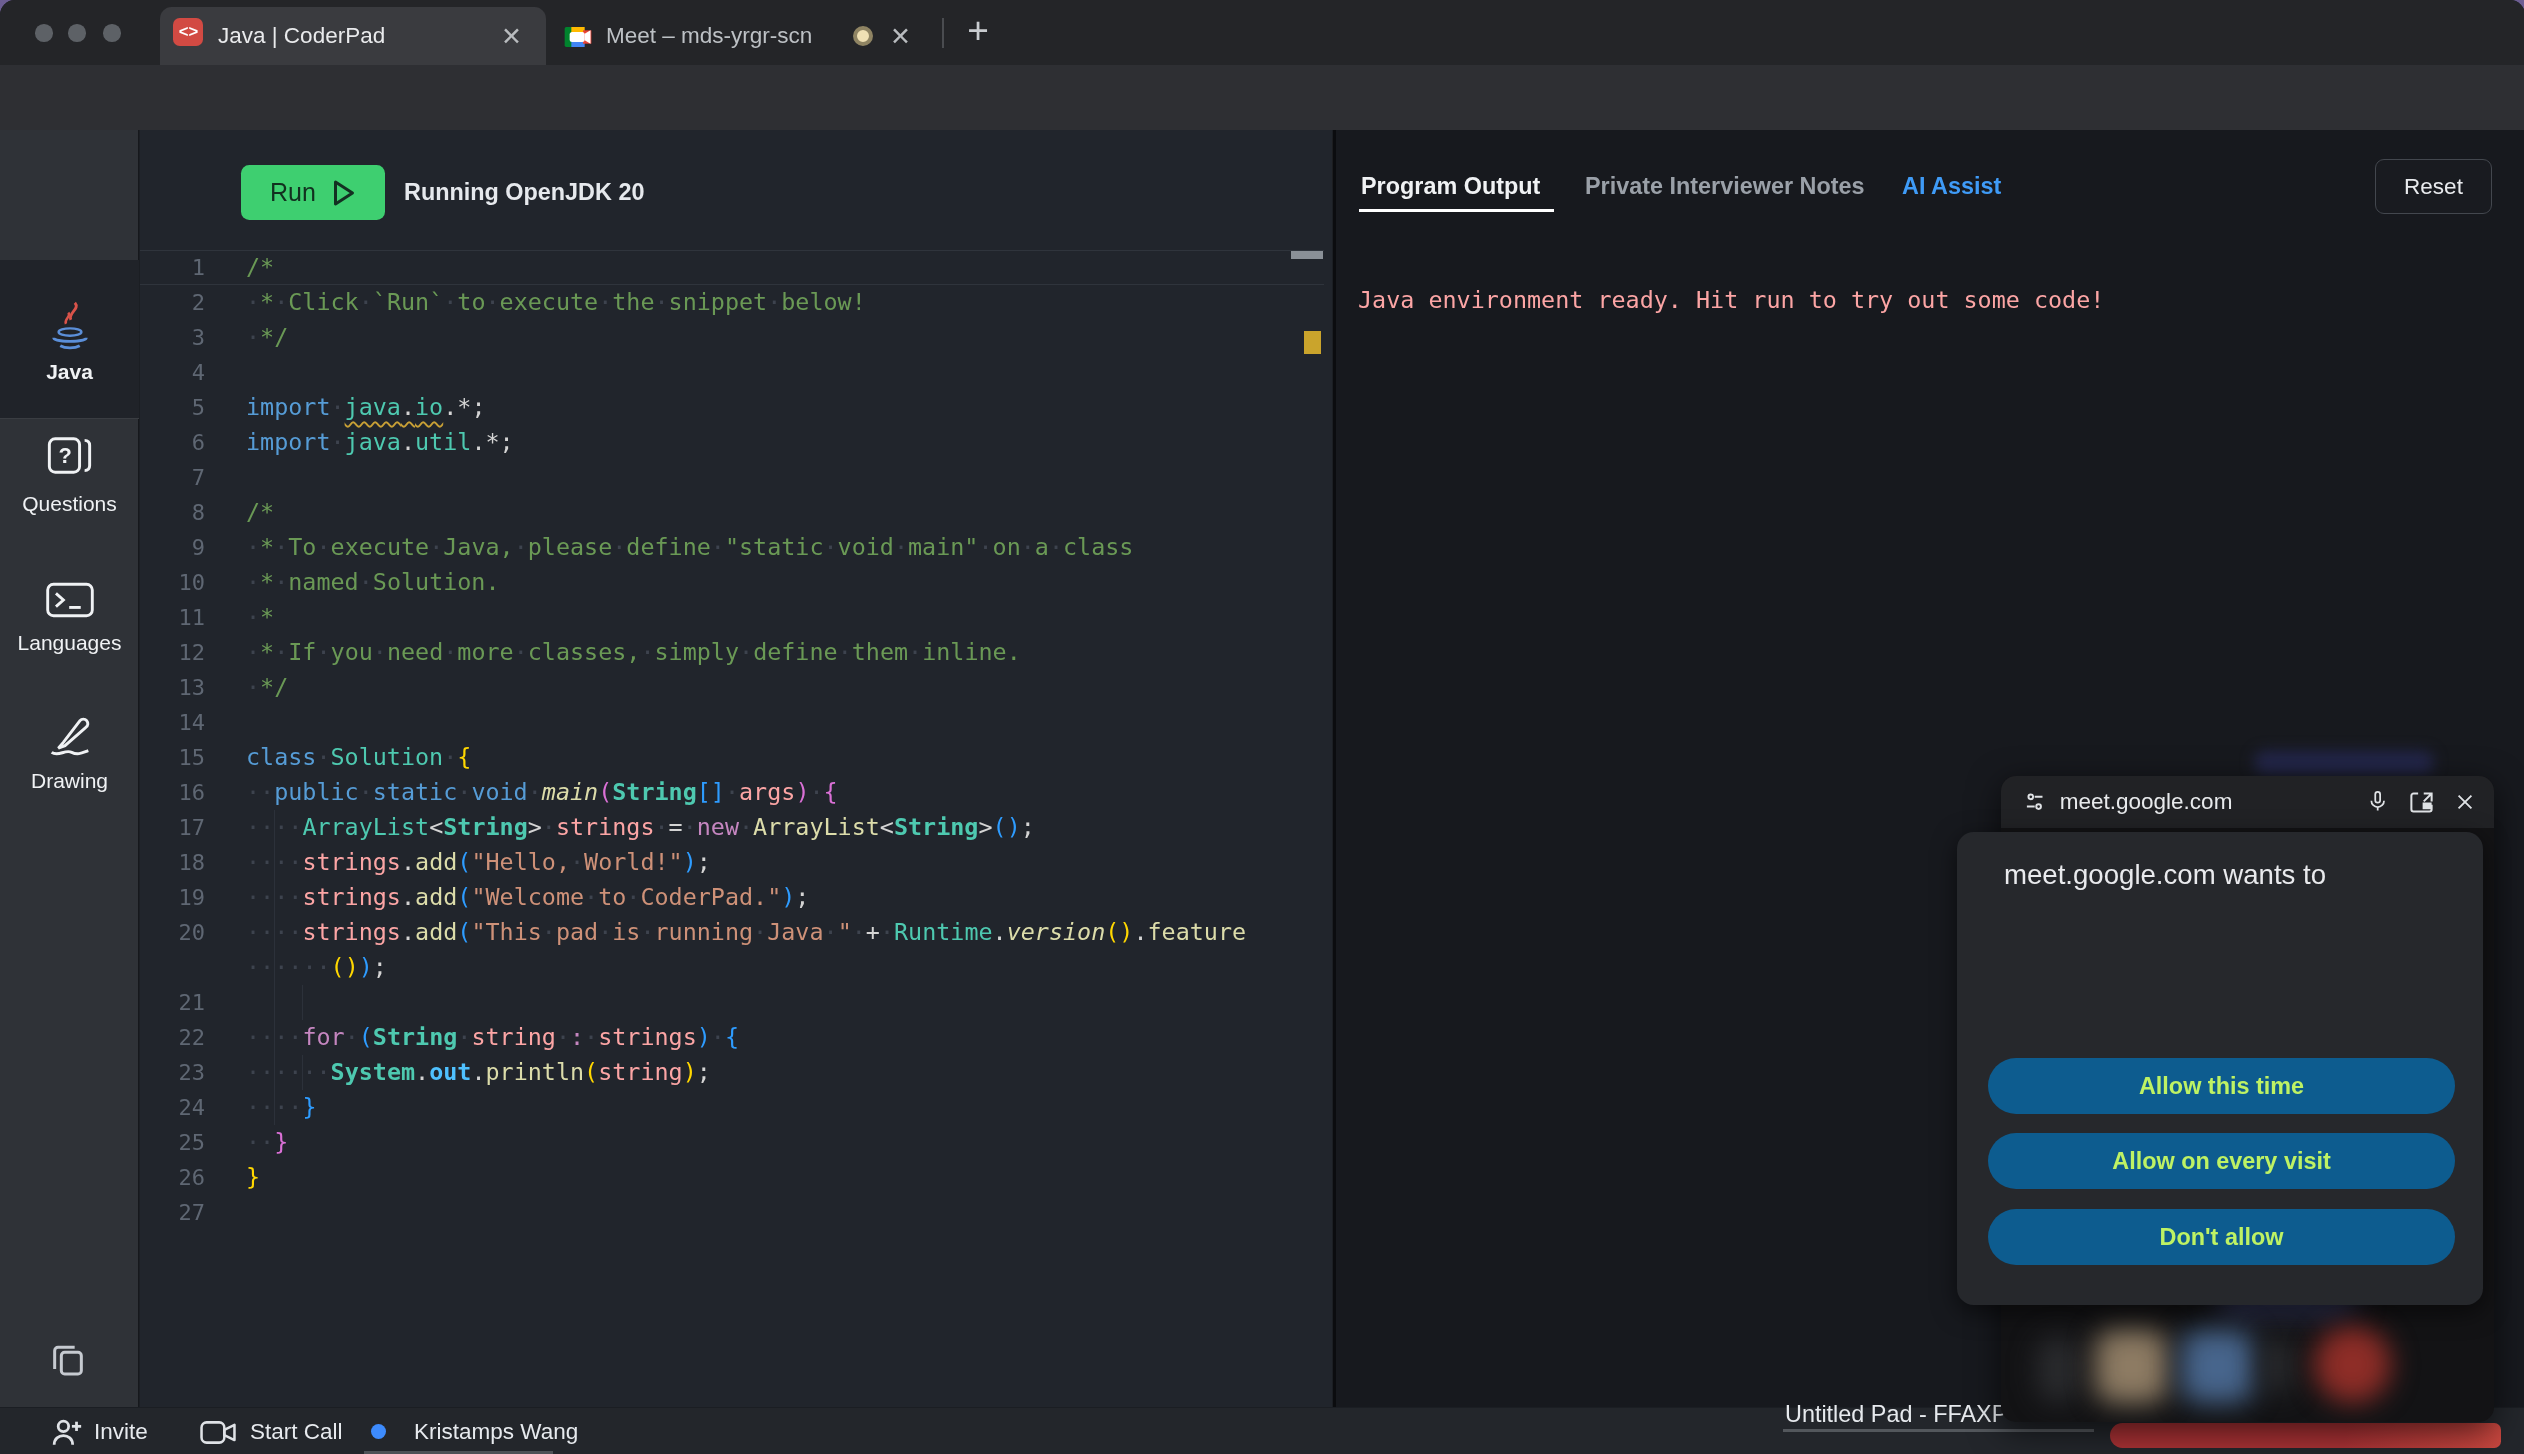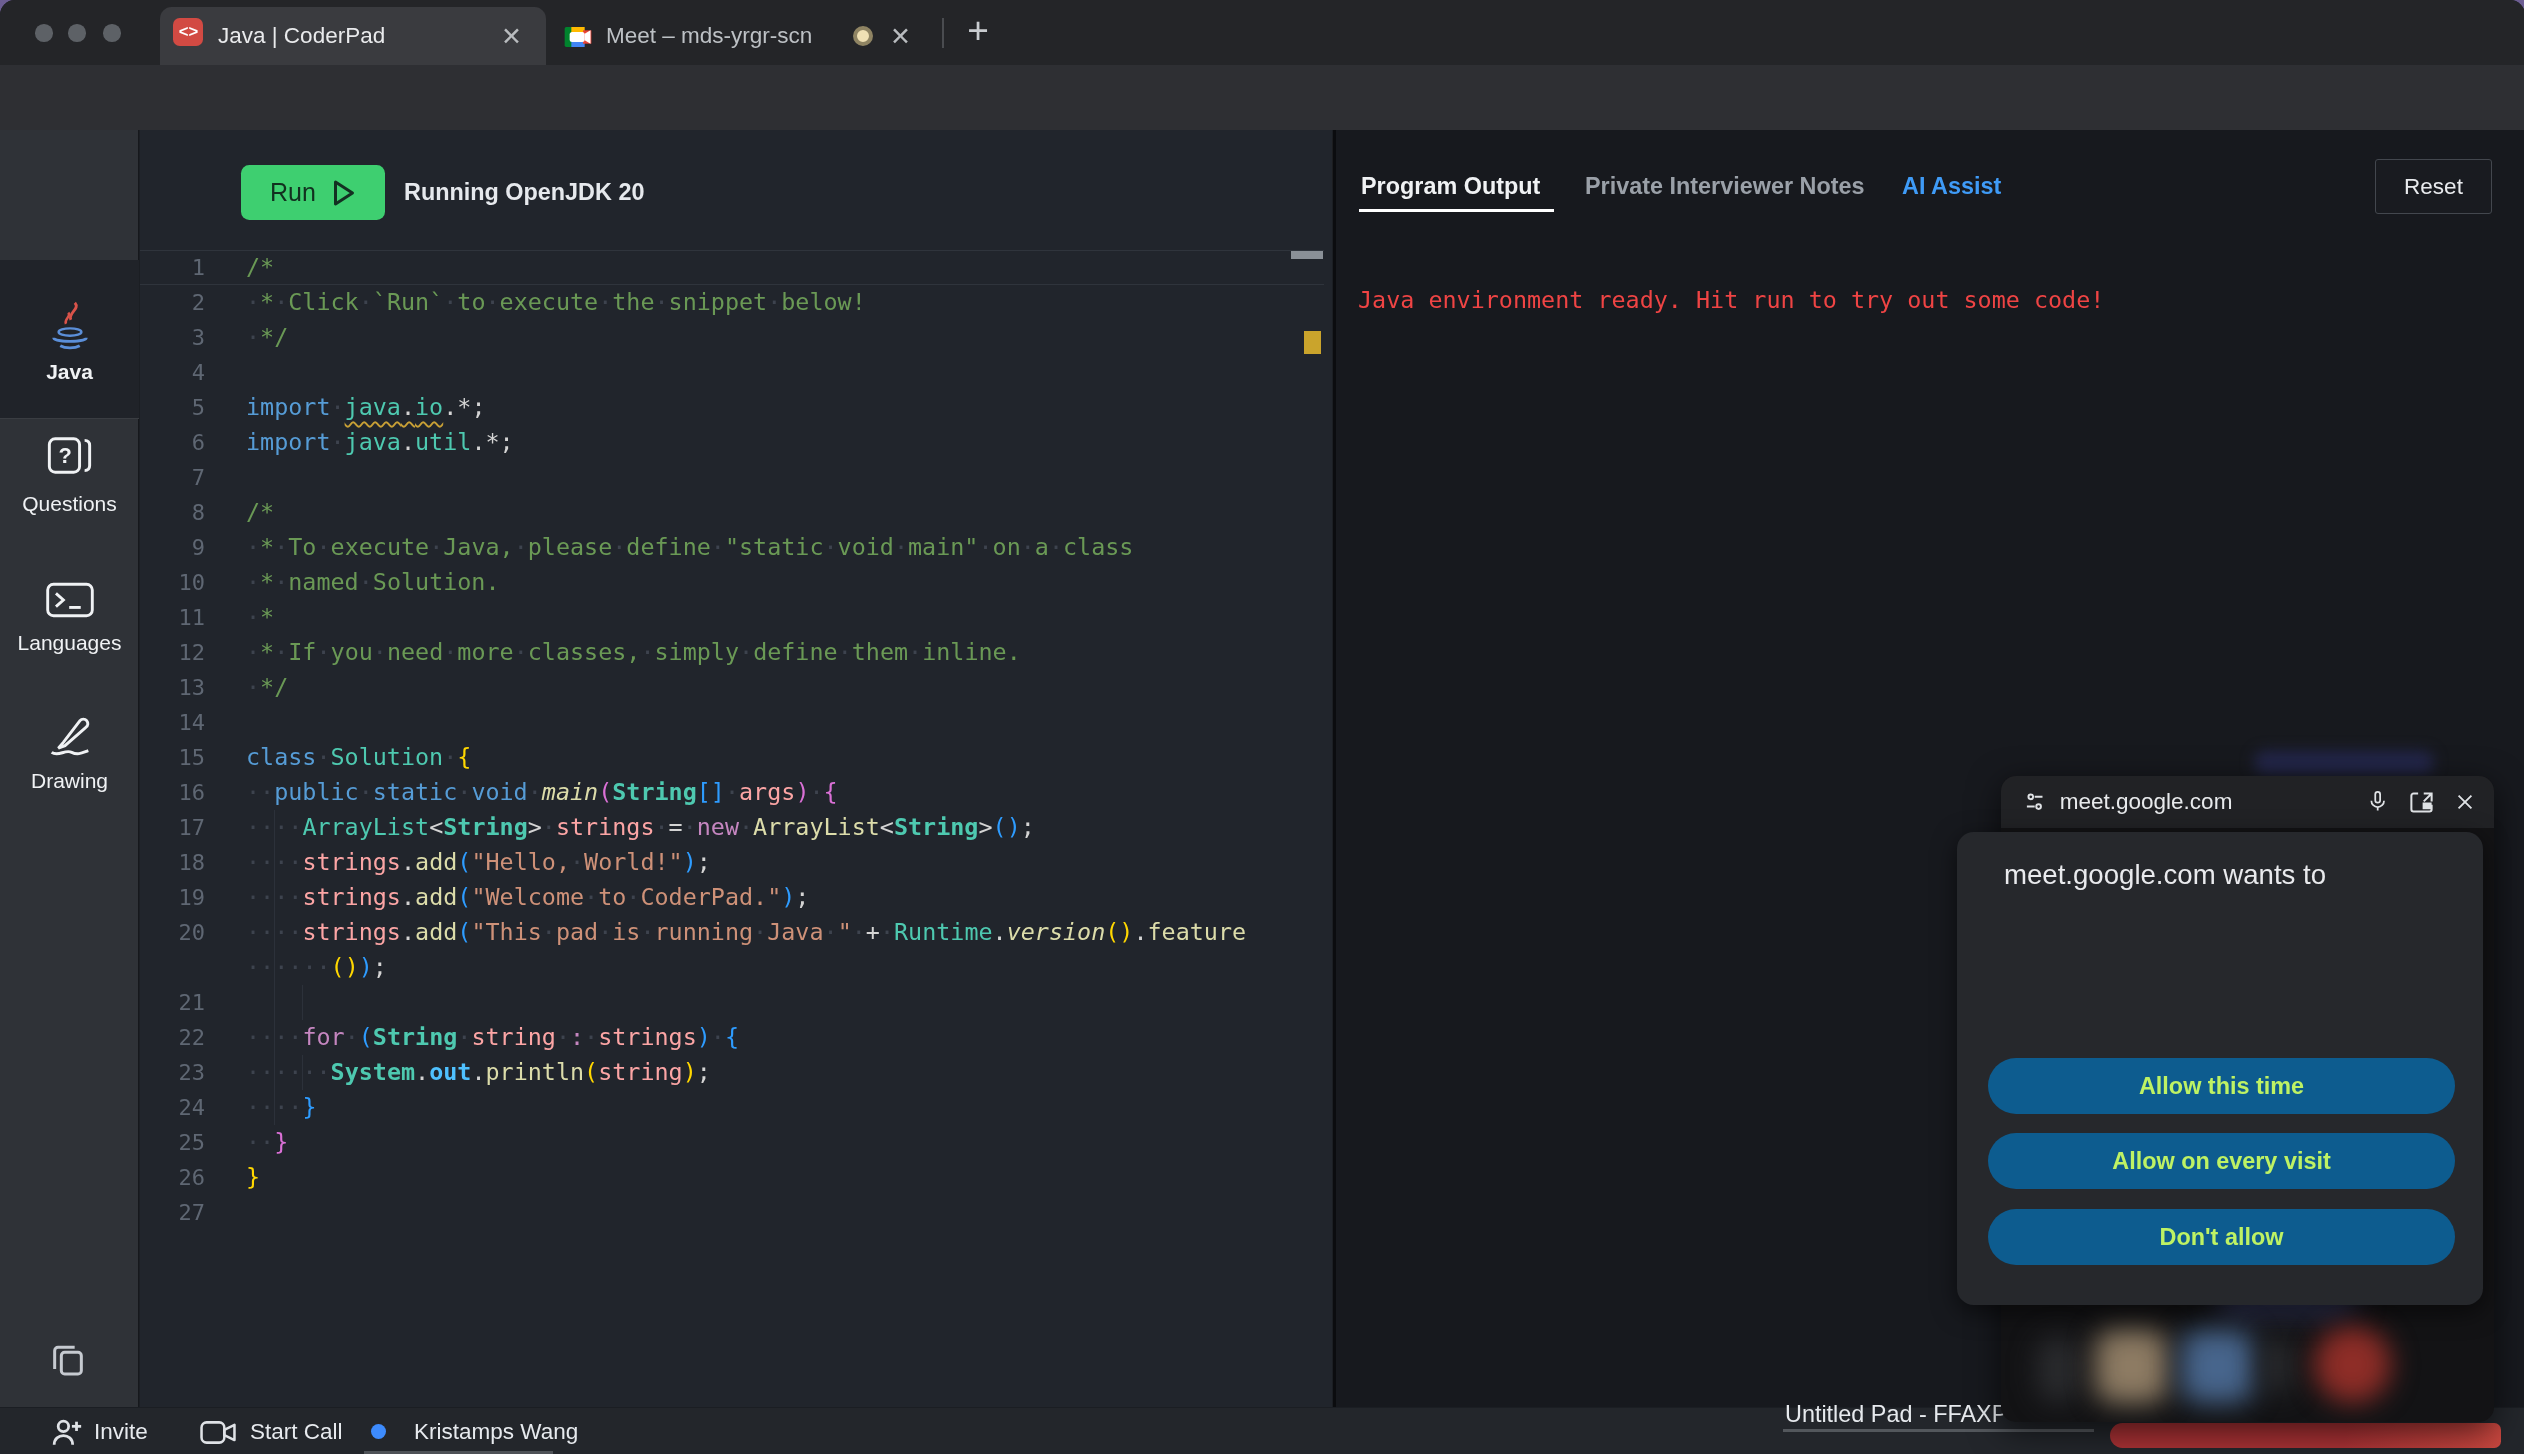--- a/index.html
+++ b/index.html
@@ -67,23 +67,23 @@
   .sq{text-decoration:underline wavy #c8a035 1.7px;text-underline-offset:5.8px;}
   #ruler-dash{left:1291px;top:251px;width:32px;height:7.5px;background:#8a9097;}
   #ruler-warn{left:1304px;top:331px;width:16.7px;height:22.5px;background:#caa42c;}
 
   
   .ptab{top:160px;height:52px;line-height:52px;font-size:23.4px;font-weight:700;}
   #ptab1{left:1361px;color:#f0f2f4;}
   #ptab2{left:1585px;color:#9aa0a8;}
   #ptab3{left:1902px;color:#3f9bf7;}
   #ptab1-under{left:1359px;top:209px;width:195px;height:3.3px;background:#ffffff;}
-  #resetbtn{left:2375px;top:159px;width:117px;height:55px;border:1.7px solid #43474e;border-radius:3px;box-sizing:border-box;
+  #resetbtn{left:2375px;top:159px;width:117px;height:55px;border:1.7px solid #43474e;border-radius:9px;box-sizing:border-box;
             background:#191b20;color:#e8eaed;font-size:22.5px;display:flex;align-items:center;justify-content:center;}
-  #output{left:1358px;top:286px;font-family:"DejaVu Sans Mono",monospace;font-size:23.4px;color:#ef4444;}
+  #output{left:1358px;top:286px;font-family:"DejaVu Sans Mono",monospace;font-size:23.4px;color:#fca5a5;}
 
   
   #bottombar{left:0;top:1408px;width:2525px;height:47px;background:#23262b;}
   .bb-label{font-size:22.5px;color:#e7eaee;line-height:47px;}
   #bb-invite-lbl{left:94px;top:1408px;}
   #bb-call-lbl{left:250px;top:1408px;}
   #bb-dot{left:371px;top:1424px;width:15px;height:15px;border-radius:50%;background:#3d8bfd;}
   #bb-user{left:414px;top:1408px;}
   #bb-user-under{left:364px;top:1451px;width:189px;height:2.5px;background:#4e5257;}
   #pad-title{left:1785px;top:1401px;font-size:23.4px;color:#e7eaee;white-space:nowrap;}

